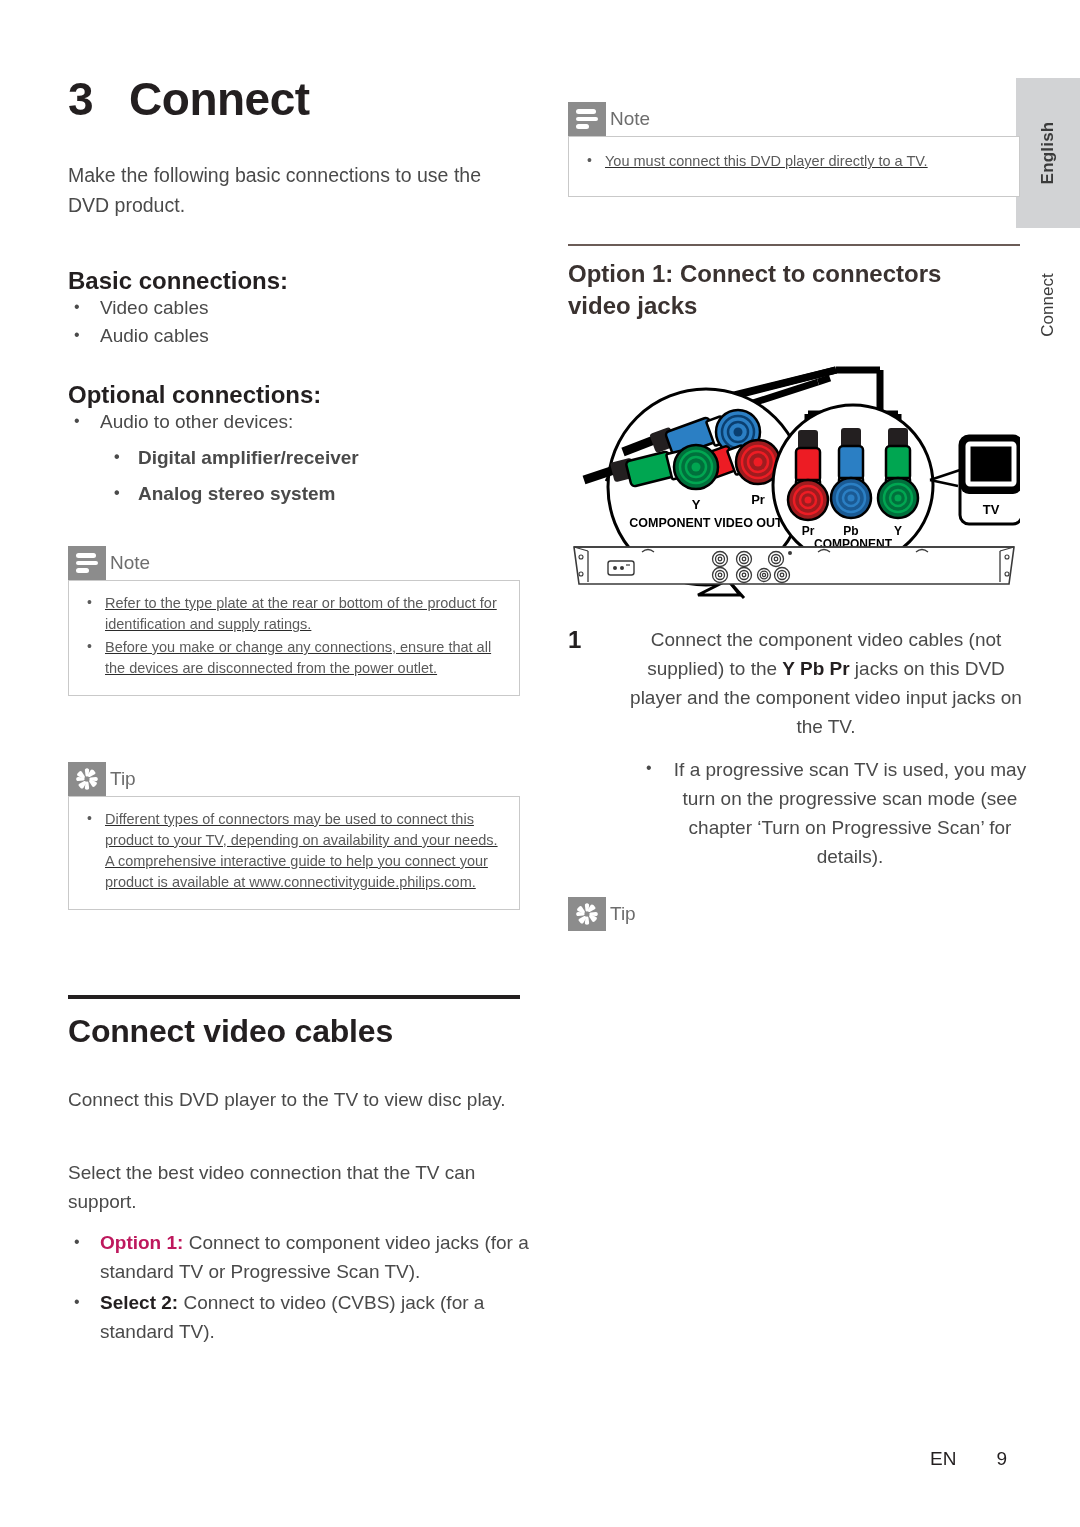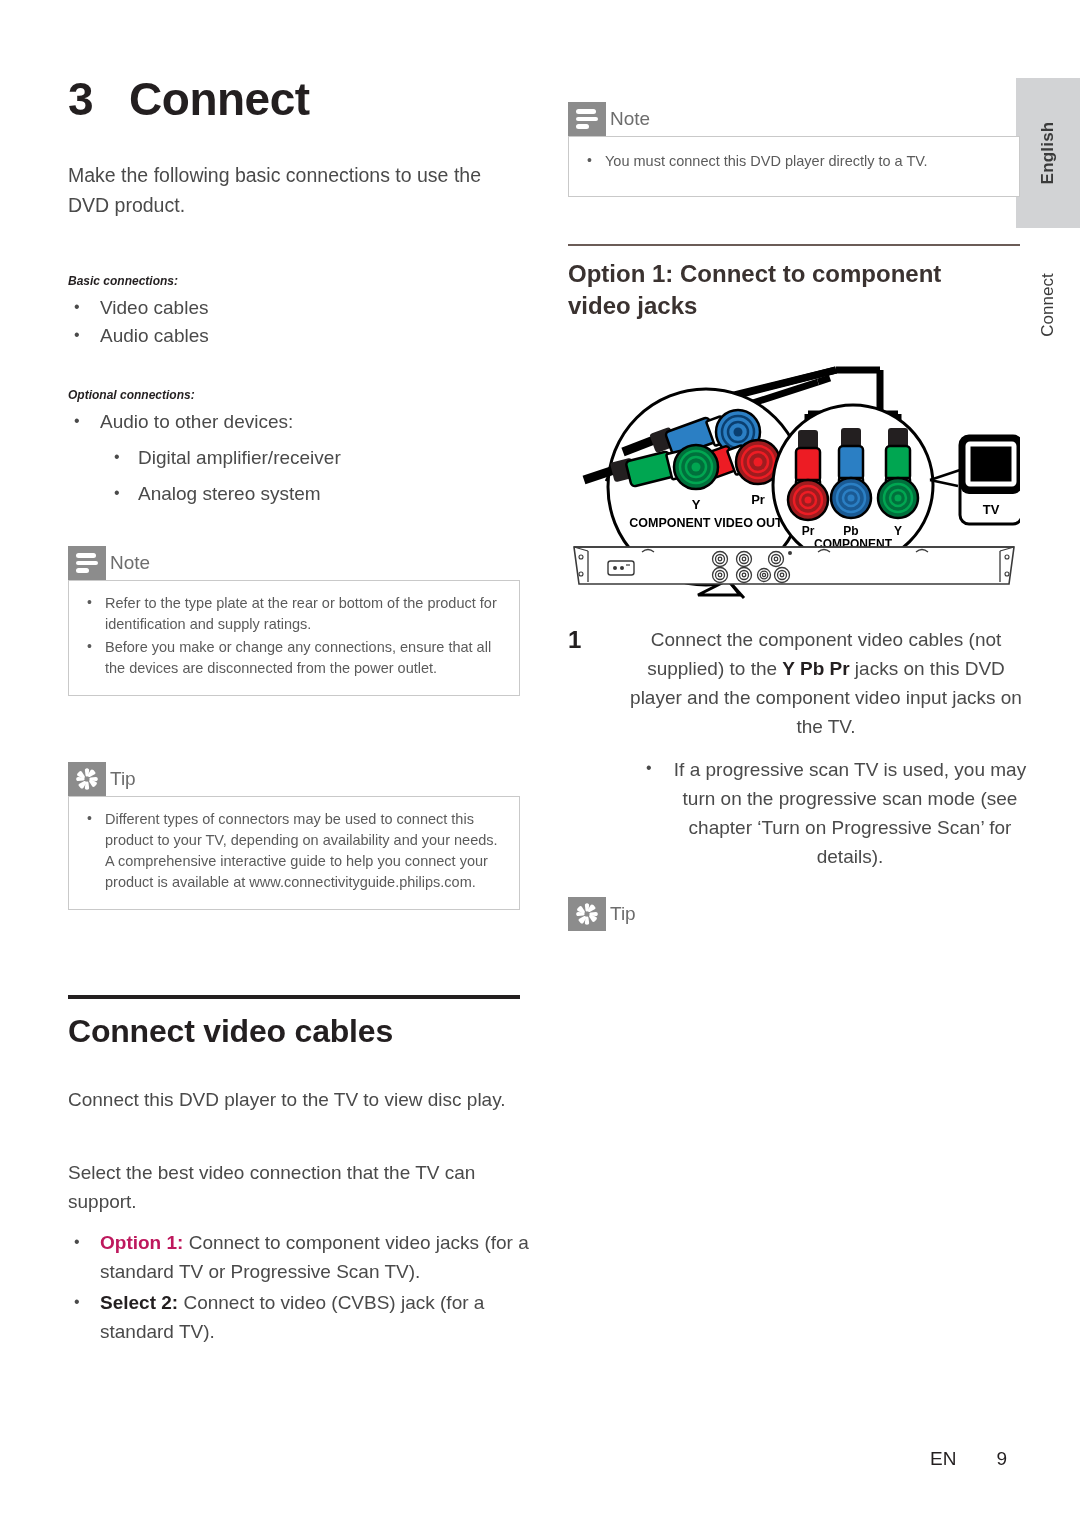--- a/index.html
+++ b/index.html
@@ -47,55 +47,54 @@
     letter-spacing: -0.5px;
   }
   .chapter-num { font-size: 46px; font-weight: bold; }
 
   .lead {
     position: absolute; left: 68px; top: 160px; width: 456px;
     font-size: 19.5px; line-height: 30px; color: #4a4a4a;
   }
 
   .sub-bold {
-    font-size: 12px; font-weight: bold; color: #231f20;
+    font-size: 24px; font-weight: bold; color: #231f20;
     line-height: 26px;
-    font-style: italic;
   }
 
   ul.plain { list-style: none; }
   ul.plain > li {
     position: relative; padding-left: 32px;
     font-size: 19px; line-height: 28px; color: #4a4a4a;
   }
   ul.plain > li::before {
     content: "\2022"; position: absolute; left: 6px; top: -1px;
     font-size: 16px; color: #4a4a4a;
   }
-  ul.plain ul.plain > li { padding-left: 38px; font-size: 19px; }
+  ul.plain ul.plain > li { padding-left: 38px; font-size: 19px; font-weight: bold; }
   ul.plain ul.plain > li::before { left: 14px; }
 
   
   .callout { position: absolute; width: 452px; }
   .callout-head { display: flex; align-items: stretch; height: 34px; }
   .callout-icon {
     width: 38px; height: 34px; background: #8c8c8c;
     display: flex; align-items: center; justify-content: center;
     flex: 0 0 38px;
   }
   .callout-title {
     display: flex; align-items: center;
     padding-left: 4px; font-size: 19px; color: #6d6d6d;
   }
   .callout-body {
     border: 1px solid #c9c9c9; border-top: 1px solid #c9c9c9;
     padding: 12px 16px 14px 12px;
     background: #fff;
   }
-  .callout-body ul { list-style: none; }
+  .callout-body ul { list-style: none; text-decoration: underline; }
   .callout-body li {
     position: relative; padding-left: 24px;
     font-size: 14.5px; line-height: 21px; color: #5b5b5b;
     margin-bottom: 2px;
   }
   .callout-body li::before {
     content: "\2022"; position: absolute; left: 6px; top: -1px;
     font-size: 14px; color: #5b5b5b;
   }
 
@@ -270,21 +269,21 @@
     </div>
     <div class="callout-body" style="padding-top:14px;padding-bottom:22px">
       <ul>
         <li>You must connect this DVD player directly to a TV.</li>
       </ul>
     </div>
   </div>
 
   <div class="sec" style="left:568px;top:244px">
     <div class="sec-rule-thin"></div>
-    <div class="sec-h2" style="width:430px">Option 1: Connect to component video jacks</div>
+    <div class="sec-h2" style="width:430px">Option 1: Connect to connectors video jacks</div>
   </div>
 
   <div class="diagram">
     <svg width="452" height="250" viewBox="0 0 452 250" aria-hidden="true">
       <g fill="none" stroke="#000" stroke-width="7" stroke-linecap="butt" stroke-linejoin="miter">
 
         <path d="M40 130 L58 92 L250 30 L250 30"></path>
         <path d="M55 104 L72 68 L268 18"></path>
       </g>
 

